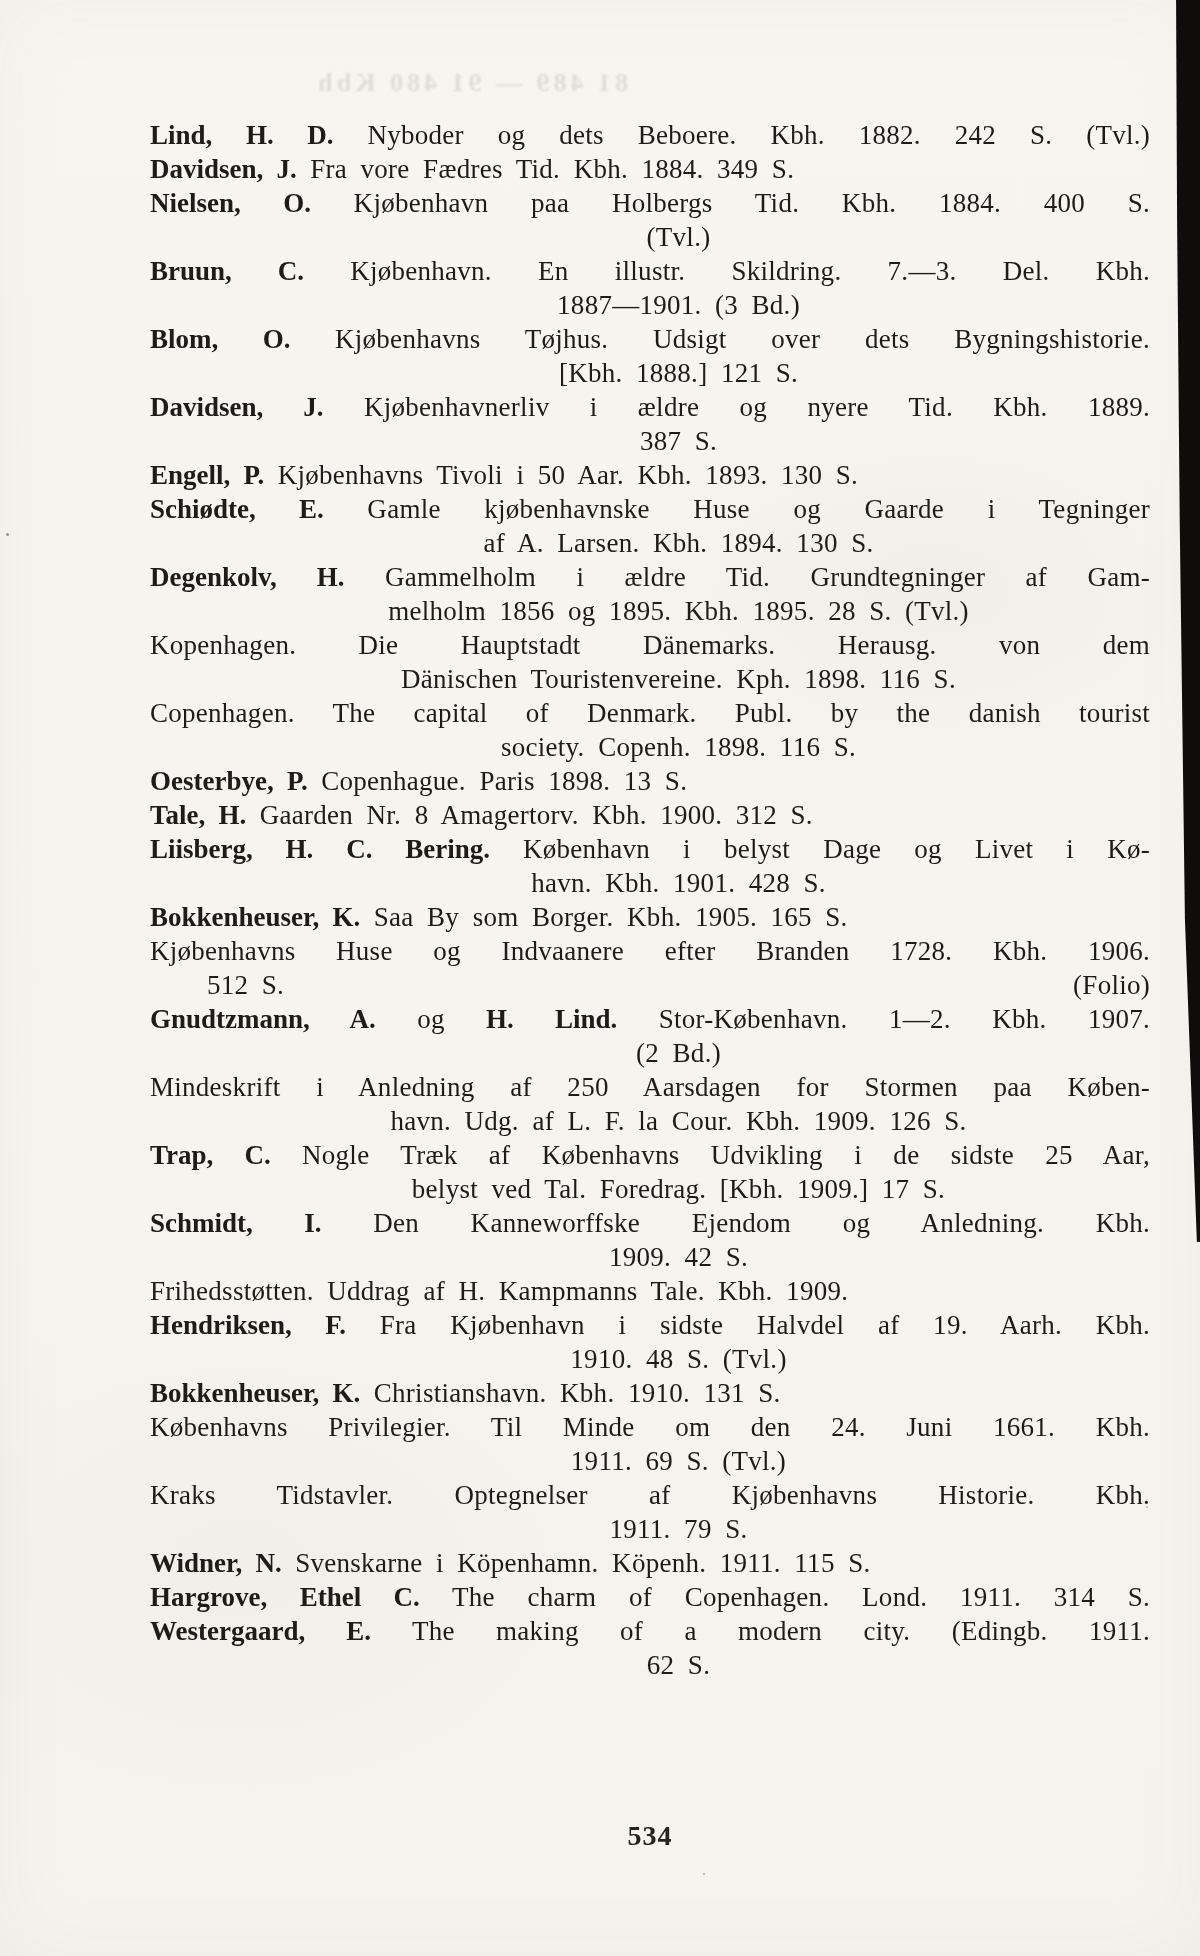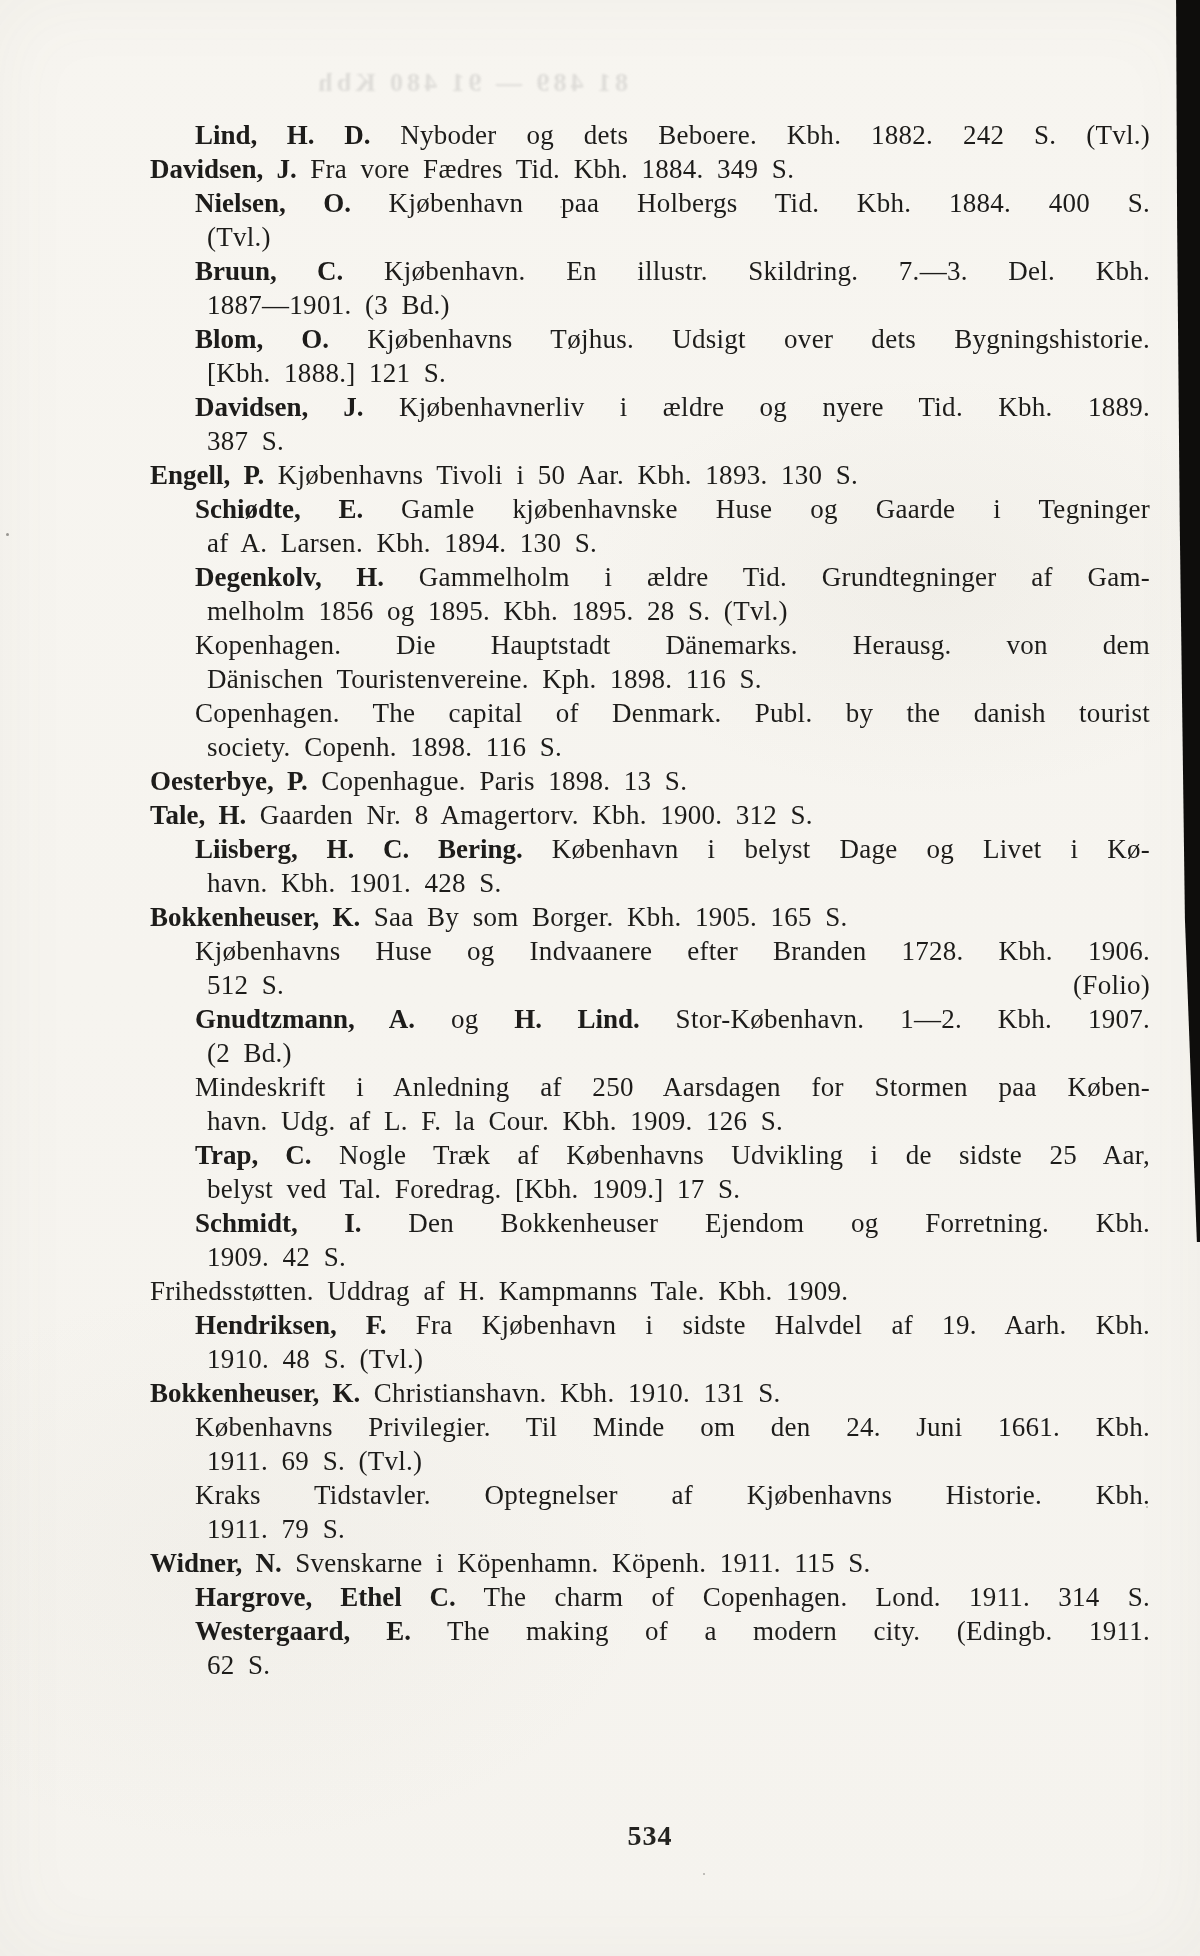--- a/index.html
+++ b/index.html
@@ -32,23 +32,22 @@
     height:34px;line-height:34px;white-space:nowrap;
     word-spacing:0.24em;
     letter-spacing:0.01em;
   }
   .line.justify{
     white-space:normal;
     text-align:justify;
     -moz-text-align-last:justify;
     text-align-last:justify;
     text-justify:inter-word;
-    margin-left:45px;
   }
-  .line.indent{padding-left:57px;}
+  .line.indent{padding-left:57px;text-align:center;}
   .line.spread{display:flex;justify-content:space-between;white-space:nowrap;}
   .author{font-weight:700;letter-spacing:0;}
   .pagenum{
     position:absolute;left:150px;top:1820px;width:1000px;
     text-align:center;font-size:28px;color:#242320;
     letter-spacing:1px;
     font-weight:bold;
   }
   .gutter{
     position:absolute;left:1174px;top:0;width:26px;height:1242px;
@@ -96,21 +95,21 @@
       <div class="line indent spread">
         <span><span>512 S.</span></span>
         <span>(Folio)</span>
       </div>
       <div class="line justify"><span class="author">Gnudtzmann, A.</span><span> og </span><span class="author">H. Lind.</span><span> Stor-København. 1—2. Kbh. 1907.</span></div>
       <div class="line indent"><span>(2 Bd.)</span></div>
       <div class="line justify"><span>Mindeskrift i Anledning af 250 Aarsdagen for Stormen paa Køben-</span></div>
       <div class="line indent"><span>havn. Udg. af L. F. la Cour. Kbh. 1909. 126 S.</span></div>
       <div class="line justify"><span class="author">Trap, C.</span><span> Nogle Træk af Københavns Udvikling i de sidste 25 Aar,</span></div>
       <div class="line indent"><span>belyst ved Tal. Foredrag. [Kbh. 1909.] 17 S.</span></div>
-      <div class="line justify"><span class="author">Schmidt, I.</span><span> Den Bokkenheuser Ejendom og Forretning. Kbh.</span></div>
+      <div class="line justify"><span class="author">Schmidt, I.</span><span> Den Kanneworffske Ejendom og Anledning. Kbh.</span></div>
       <div class="line indent"><span>1909. 42 S.</span></div>
       <div class="line"><span>Frihedsstøtten. Uddrag af H. Kampmanns Tale. Kbh. 1909.</span></div>
       <div class="line justify"><span class="author">Hendriksen, F.</span><span> Fra Kjøbenhavn i sidste Halvdel af 19. Aarh. Kbh.</span></div>
       <div class="line indent"><span>1910. 48 S. (Tvl.)</span></div>
       <div class="line"><span class="author">Bokkenheuser, K.</span><span> Christianshavn. Kbh. 1910. 131 S.</span></div>
       <div class="line justify"><span>Københavns Privilegier. Til Minde om den 24. Juni 1661. Kbh.</span></div>
       <div class="line indent"><span>1911. 69 S. (Tvl.)</span></div>
       <div class="line justify"><span>Kraks Tidstavler. Optegnelser af Kjøbenhavns Historie. Kbh.</span></div>
       <div class="line indent"><span>1911. 79 S.</span></div>
       <div class="line"><span class="author">Widner, N.</span><span> Svenskarne i Köpenhamn. Köpenh. 1911. 115 S.</span></div>

